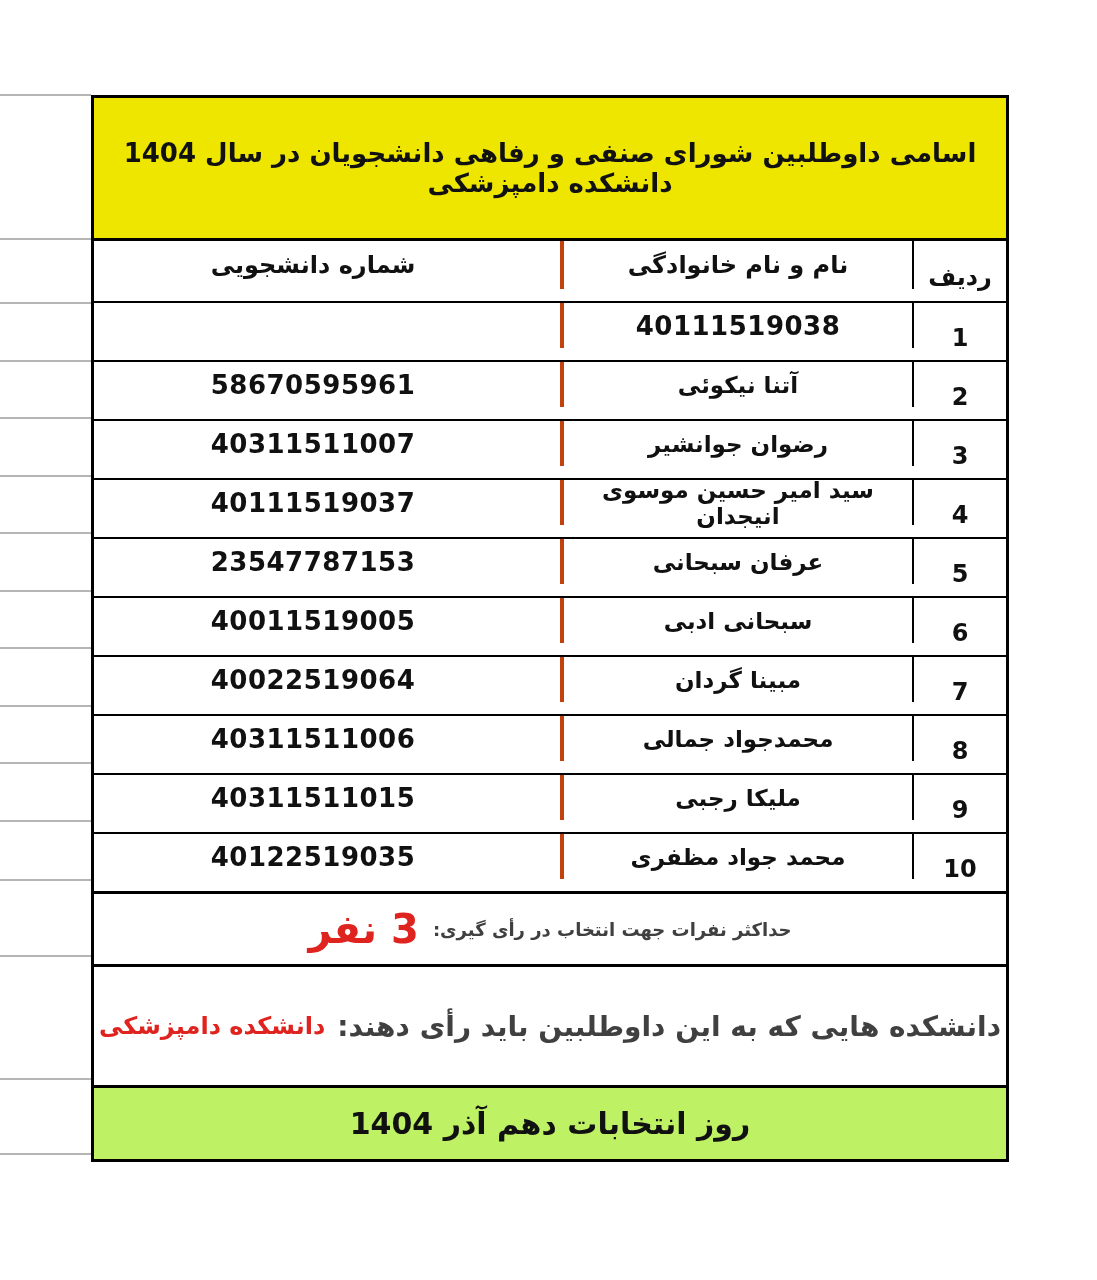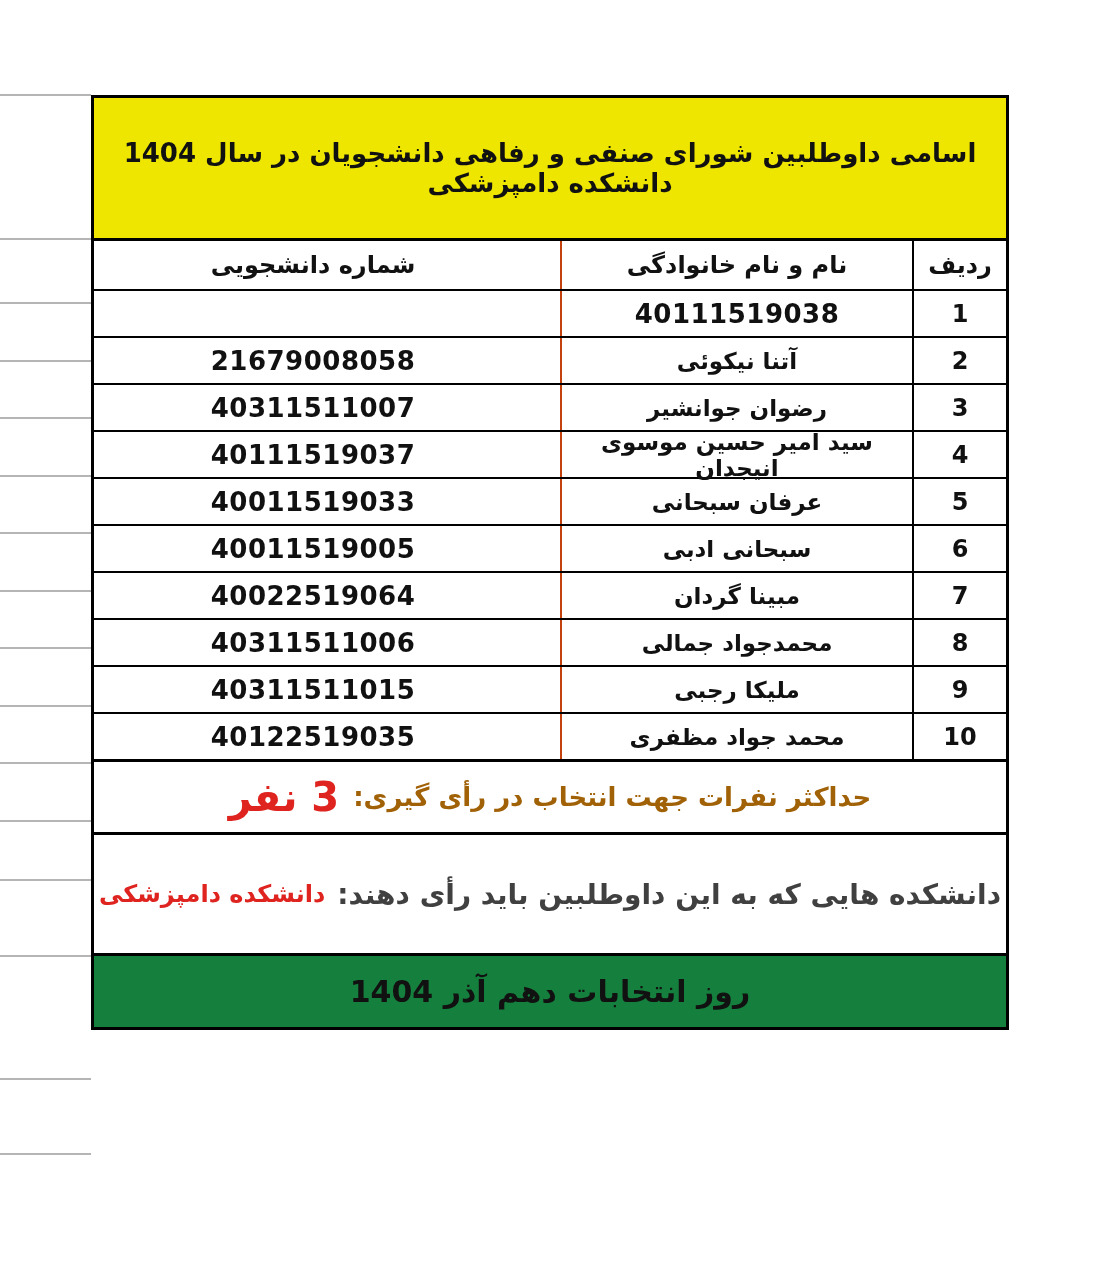--- a/index.html
+++ b/index.html
@@ -54,58 +54,58 @@
   .trow:last-child { border-bottom: none; }
   .trow > div {
     display: flex;
     align-items: center;
     justify-content: center;
     font-weight: bold;
     color: #111;
     text-align: center;
   }
   .trow > div:nth-child(2) {
-    border-left: 2px solid #c2410c;
+    border-left: 4px solid #c2410c;
     border-right: 2px solid #000;
     margin-left: 28px;
   }
   .head-row > div { height: 48px; font-size: 24px; }
   .data-row > div { height: 45px; }
-  .cell-num  { font-size: 24px; }
+  .cell-num  { font-size: 24px; margin-top: 12px; }
   .cell-name { font-size: 23px; padding: 0 6px; }
   .cell-id   { font-size: 26px; letter-spacing: 0.5px; }
 
   
   .max-block {
     height: 76px;
     display: flex;
     align-items: center;
     justify-content: center;
     gap: 14px;
     font-weight: bold;
   }
-  .max-block .label { font-size: 26px; color: #a16207; }
+  .max-block .label { font-size: 18px; color: #404040; }
   .max-block .value { font-size: 40px; color: #df231f; }
 
   
   .faculty-block {
     height: 124px;
     display: flex;
     align-items: center;
     justify-content: center;
     gap: 12px;
     font-weight: bold;
   }
   .faculty-block .label { font-size: 28px; color: #404040; }
   .faculty-block .value { font-size: 24px; color: #df231f; }
 
   
   .footer-block {
     height: 77px;
-    background: #15803d;
+    background: #bef264;
     display: flex;
     align-items: center;
     justify-content: center;
     font-weight: bold;
     font-size: 30px;
     color: #111;
   }
 </style>
 </head>
 <body>
@@ -143,39 +143,39 @@
     </div>
 
     <div class="trow data-row">
       <div class="cell-num">1</div>
       <div class="cell-id">40111519038</div>
     </div>
 
     <div class="trow data-row">
       <div class="cell-num">2</div>
       <div class="cell-name">آتنا نیکوئی</div>
-      <div class="cell-id">21679008058</div>
+      <div class="cell-id">58670595961</div>
     </div>
 
     <div class="trow data-row">
       <div class="cell-num">3</div>
       <div class="cell-name">رضوان جوانشیر</div>
       <div class="cell-id">40311511007</div>
     </div>
 
     <div class="trow data-row">
       <div class="cell-num">4</div>
       <div class="cell-name">سید امیر حسین موسوی انیجدان</div>
       <div class="cell-id">40111519037</div>
     </div>
 
     <div class="trow data-row">
       <div class="cell-num">5</div>
       <div class="cell-name">عرفان سبحانی</div>
-      <div class="cell-id">40011519033</div>
+      <div class="cell-id">23547787153</div>
     </div>
 
     <div class="trow data-row">
       <div class="cell-num">6</div>
       <div class="cell-name">سبحانی ادبی</div>
       <div class="cell-id">40011519005</div>
     </div>
 
     <div class="trow data-row">
       <div class="cell-num">7</div>

